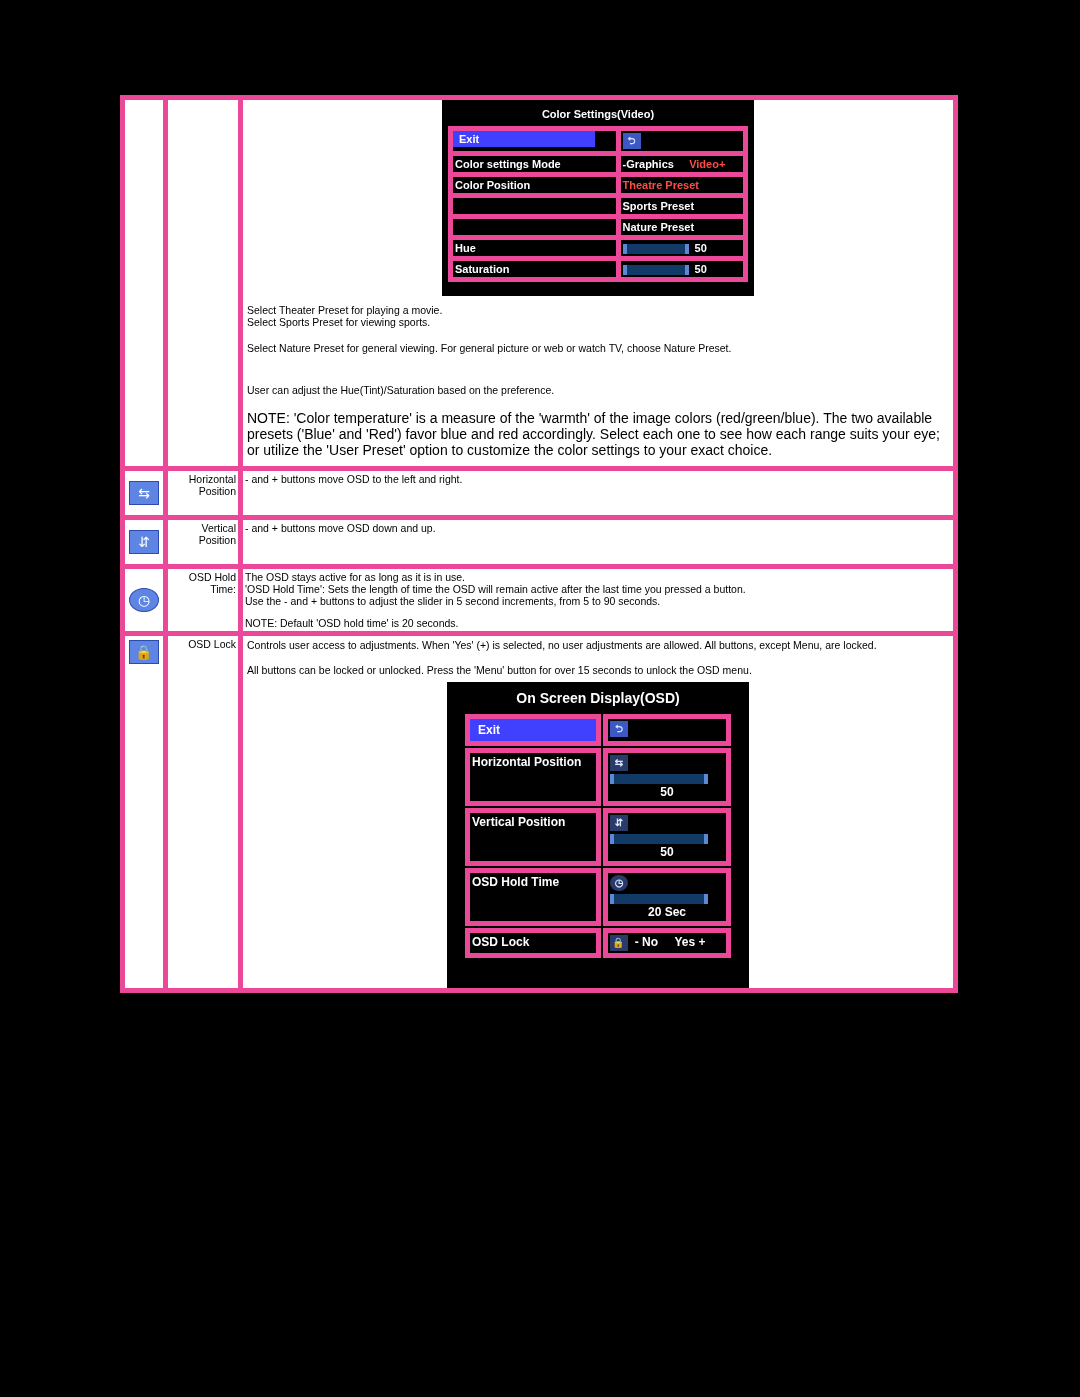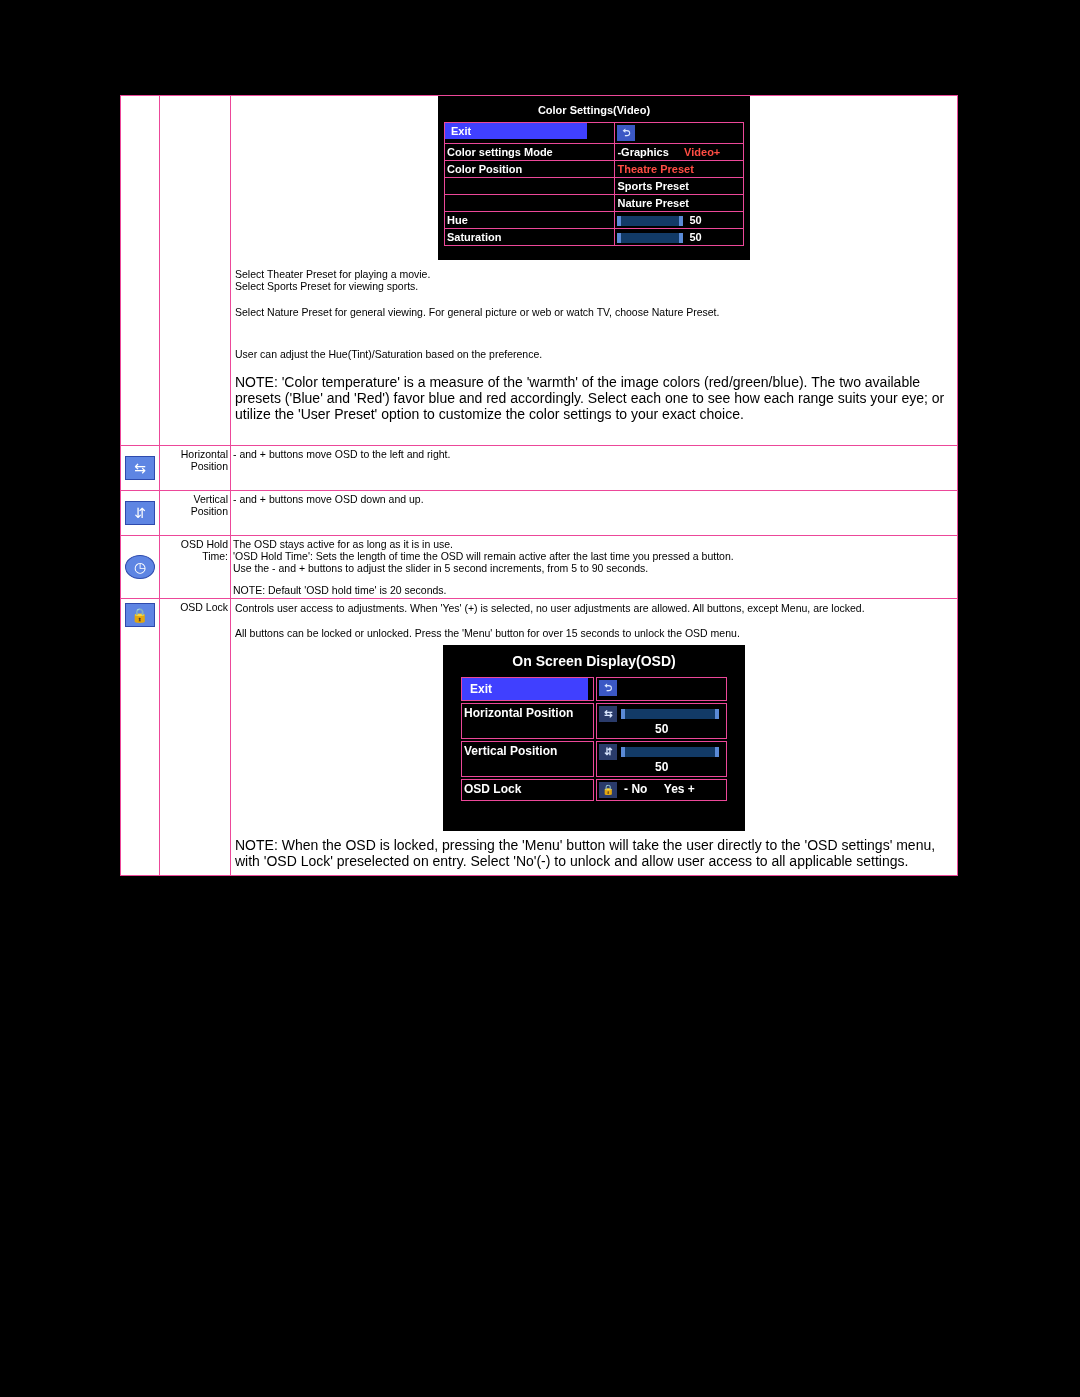--- a/index.html
+++ b/index.html
@@ -16,21 +16,21 @@
     left: 120px;
     top: 95px;
     width: 838px;
     background: #fff;
   }
   table.outer {
     border-collapse: collapse;
     width: 100%;
   }
   table.outer td {
-    border: 1px solid #ec4899;
+    border: 5px solid #ec4899;
     vertical-align: top;
     padding: 2px;
   }
   td.col-icon   { width: 34px; text-align: center; }
   td.col-label  { width: 66px; text-align: right; padding-right: 3px; }
   td.col-body   { }
   .osd-panel {
     background: #000;
     font-size: 11px;
   }
@@ -201,29 +201,34 @@
               <span class="slider"></span><br>
               <span style="display:block;text-align:center">50</span></td>
         </tr>
         <tr>
           <td>Vertical  Position</td>
           <td><span class="sml-icon-dk">⇵</span>
               <span class="slider"></span><br>
               <span style="display:block;text-align:center">50</span></td>
         </tr>
         <tr>
+          <td>OSD Hold Time</td>
+          <td><span class="sml-icon-dk" style="border-radius:50%">◷</span>
+              <span class="slider"></span><br>
+              <span style="display:block;text-align:center">20 Sec</span></td>
+        </tr>
+        <tr>
           <td>OSD Lock</td>
           <td><span class="sml-icon-dk">🔒</span>
               &nbsp;<span>- No</span>
               &nbsp;&nbsp;&nbsp;
               <span>Yes +</span></td>
         </tr>
       </tbody>
               </table>
     </div>
 
-    <div style="padding:6px 4px" class="note">NOTE: When the OSD is locked, pressing the 'Menu' button will take the user directly to the 'OSD settings' menu, with 'OSD Lock' preselected on entry. Select 'No'(-) to unlock and allow user access to all applicable settings.</div>
   </td>
 </tr>
 
 </tbody>
     </table>
 </div>
 
 </body></html>

